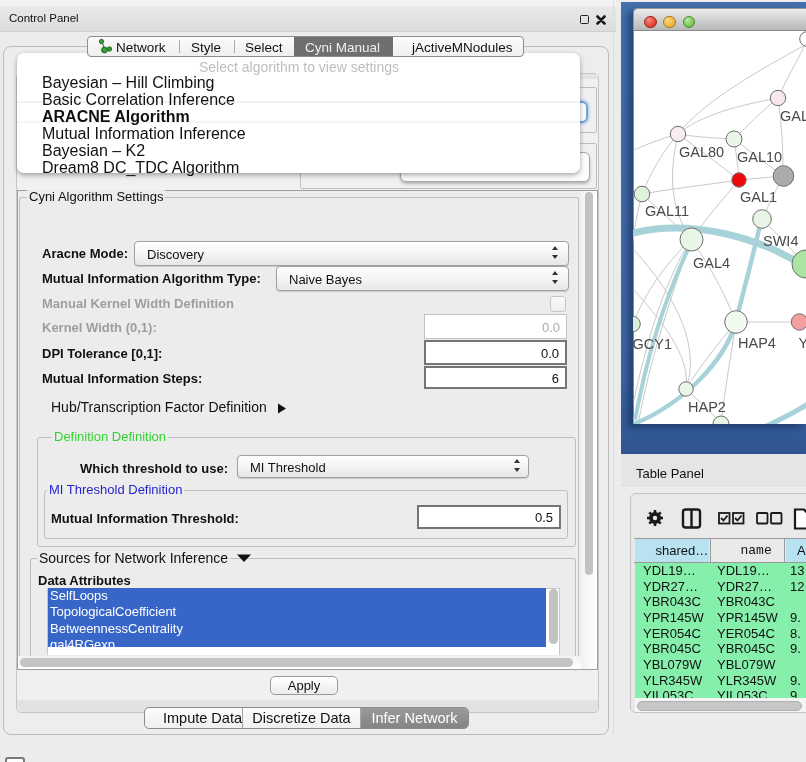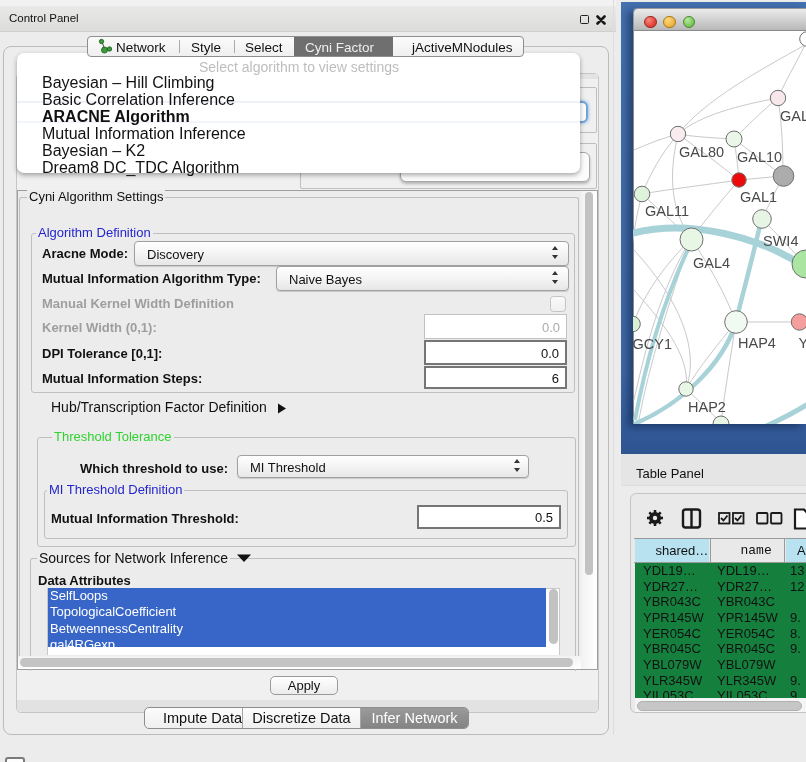--- a/index.html
+++ b/index.html
@@ -39,23 +39,20 @@
   <div class="abs" style="left:400px;top:100.5px;width:188px;height:22px;border:2.5px solid #71A4D5;border-radius:6px;background:#FAFCFE;box-shadow:0 0 3px 1px rgba(98,150,220,0.5);box-sizing:border-box;"></div>
   <div class="abs" style="left:300px;top:143px;width:295px;height:44px;border:1px solid #BFBFBF;border-radius:2px;"></div>
   <div class="abs" style="left:400px;top:152px;width:188px;height:28px;border:1px solid #A8A8A8;border-radius:6px;background:#FCFCFC;box-shadow:0 2px 3px rgba(0,0,0,0.25);"></div>
 
   <div class="abs" style="left:17px;top:190px;width:581px;height:480px;border:1px solid #9E9E9E;background:#ECECEC;box-sizing:border-box;"></div>
 
   <div class="grp" style="left:19px;top:197px;width:558px;height:466px;border-radius:3px 3px 0 0;border-bottom:none;">
     <div class="gt" style="left:7px;">Cyni Algorithm Settings</div>
   </div>
 
-  <div class="grp" style="left:31px;top:233px;width:542px;height:158px;">
-    <div class="gt" style="left:4px;color:#2525CD;">Algorithm Definition</div>
-  </div>
   <div class="lbl b" style="left:42px;top:246px;">Aracne Mode:</div>
   <div class="combo" style="left:134px;top:241px;width:433px;height:23px;">
     <span class="ct">Discovery</span>
     <i class="arrup" style="right:10px;top:4px;"></i>
       <i class="arrdn" style="right:10px;top:13px;"></i>
   </div>
   <div class="lbl b" style="left:42px;top:271px;">Mutual Information Algorithm Type:</div>
   <div class="combo" style="left:276px;top:266px;width:291px;height:23px;">
     <span class="ct">Naive Bayes</span>
     <i class="arrup" style="right:10px;top:4px;"></i>
@@ -75,21 +72,21 @@
   <div class="fld" style="left:424px;top:366px;width:143px;height:23px;border:2px solid #757575;">
       <span>6</span>
     </div>
 
   <div class="lbl" style="left:51px;top:399px;font-size:14px;">Hub/Transcription Factor Definition</div>
   <svg class="abs" style="left:276px;top:402px;" width="12" height="13" viewBox="0 0 12 13">
     <path d="M2 1.5 L10 6.5 L2 11.5 Z" fill="#111"></path>
   </svg>
 
   <div class="grp" style="left:37px;top:437px;width:537px;height:108px;">
-    <div class="gt" style="left:14px;color:#2FD32F;">Threshold Tolerance</div>
+    <div class="gt" style="left:14px;color:#2FD32F;">Definition Definition</div>
   </div>
   <div class="lbl b" style="left:80px;top:461px;">Which threshold to use:</div>
   <div class="combo" style="left:237px;top:455px;width:290px;height:21px;">
     <span class="ct">MI Threshold</span>
     <i class="arrup" style="right:8px;top:3px;"></i>
       <i class="arrdn" style="right:8px;top:12px;"></i>
   </div>
 
   <div class="grp" style="left:44px;top:490px;width:522px;height:47px;">
     <div class="gt" style="left:2px;color:#2525CD;">MI Threshold Definition</div>
@@ -139,21 +136,21 @@
     <circle cx="3.5" cy="3.5" r="2.2" fill="#3A9B3A" stroke="#1C5C1C" stroke-width="0.8"></circle>
     <circle cx="6.5" cy="12" r="3" fill="#3A9B3A" stroke="#1C5C1C" stroke-width="0.8"></circle>
     <circle cx="11.5" cy="11" r="2.2" fill="#3A9B3A" stroke="#1C5C1C" stroke-width="0.8"></circle>
   </svg>
   <div class="lbl" style="left:116px;top:40px;z-index:8;font-size:13.5px;">Network</div>
   <div class="abs" style="left:179px;top:40px;width:1px;height:13px;background:#ABABAB;z-index:8;"></div>
   <div class="lbl" style="left:191px;top:40px;z-index:8;font-size:13.5px;">Style</div>
   <div class="abs" style="left:234px;top:40px;width:1px;height:13px;background:#ABABAB;z-index:8;"></div>
   <div class="lbl" style="left:245px;top:40px;z-index:8;font-size:13.5px;">Select</div>
   <div class="abs" style="left:294px;top:37px;width:99px;height:19px;background:#6F6F6F;z-index:8;"></div>
-  <div class="lbl" style="left:305px;top:40px;color:#EFEFEF;z-index:9;font-size:13.5px;">Cyni Factor</div>
+  <div class="lbl" style="left:305px;top:40px;color:#EFEFEF;z-index:9;font-size:13.5px;">Cyni Manual</div>
   <div class="lbl" style="left:412px;top:40px;z-index:8;font-size:13.5px;">jActiveMNodules</div>
 
   <div class="abs" style="left:613px;top:0;width:1px;height:735px;background:#DDDDDD;"></div>
 
   <div class="abs" style="left:621px;top:2px;width:185px;height:452px;background:linear-gradient(#4471AF,#3E69A8 82%,#335C9A 94%,#2E5490);"></div>
 
   <div class="abs" style="left:633px;top:8px;width:173px;height:416px;box-shadow:-5px 3px 8px rgba(0,10,40,0.45);"></div>
   <div class="abs" style="left:633px;top:8px;width:173px;height:23px;background:linear-gradient(#EBEBEB,#B8B8B8);border-top:1px solid #999;border-bottom:1px solid #8A8A8A;border-left:1px solid #999;border-radius:5px 0 0 0;box-sizing:border-box;"></div>
   <div class="abs" style="left:644.2px;top:15.5px;width:10.8px;height:10.8px;border-radius:50%;background:radial-gradient(circle at 35% 30%,#F8867C,#E2463A 60%,#C63226);border:0.5px solid #9A2A20;"></div>
   <div class="abs" style="left:663.4px;top:15.5px;width:10.8px;height:10.8px;border-radius:50%;background:radial-gradient(circle at 35% 30%,#FBD97E,#F2B643 60%,#DD9C2C);border:0.5px solid #A97A1E;"></div>
@@ -264,21 +261,21 @@
 
   <div class="abs" style="left:634px;top:538px;width:172px;height:25px;border-top:1px solid #9A9A9A;border-bottom:1px solid #9A9A9A;box-sizing:border-box;background:#E9E9E9;"></div>
   <div class="abs" style="left:634.5px;top:539px;width:74px;height:23px;background:#B9E2F1;font-size:13px;line-height:23px;">
       <span style="position:absolute;left:21px;">shared…</span>
     </div>
   <div class="abs" style="left:709.5px;top:539px;width:75.5px;height:23px;border-left:1px solid #9A9A9A;border-right:1px solid #9A9A9A;box-sizing:border-box;font-size:13px;line-height:23px;font-family:Liberation Mono, monospace;">
       <span style="position:absolute;left:30px;">name</span>
     </div>
   <div class="abs" style="left:786px;top:539px;width:20px;height:23px;background:#B9E2F1;font-size:13px;line-height:23px;padding-left:11px;">A</div>
 
-  <div class="abs" style="left:635px;top:563px;width:171px;height:135px;background:#15803d;overflow:hidden;">
+  <div class="abs" style="left:635px;top:563px;width:171px;height:135px;background:#86efac;overflow:hidden;">
     <div style="position:absolute;left:8px;top:0;font-size:13px;line-height:15.65px;">YDL19…<br>YDR27…<br>YBR043C<br>YPR145W<br>YER054C<br>YBR045C<br>YBL079W<br>YLR345W<br>YIL053C</div>
     <div style="position:absolute;left:82px;top:0;font-size:13px;line-height:15.65px;">YDL19…<br>YDR27…<br>YBR043C<br>YPR145W<br>YER054C<br>YBR045C<br>YBL079W<br>YLR345W<br>YIL053C</div>
     <div style="position:absolute;left:155px;top:0;font-size:13px;line-height:15.65px;">13<br>12<br><br>9.<br>8.<br>9.<br><br>9.<br>9.</div>
   </div>
 
   <div class="abs" style="left:635px;top:698px;width:171px;height:14px;background:#F5F5F5;"></div>
   <div class="abs" style="left:637px;top:700.5px;width:165px;height:10px;background:#C6C6C6;border:1px solid #B0B0B0;border-radius:5.5px;box-sizing:border-box;"></div>
 
 </div>
 

